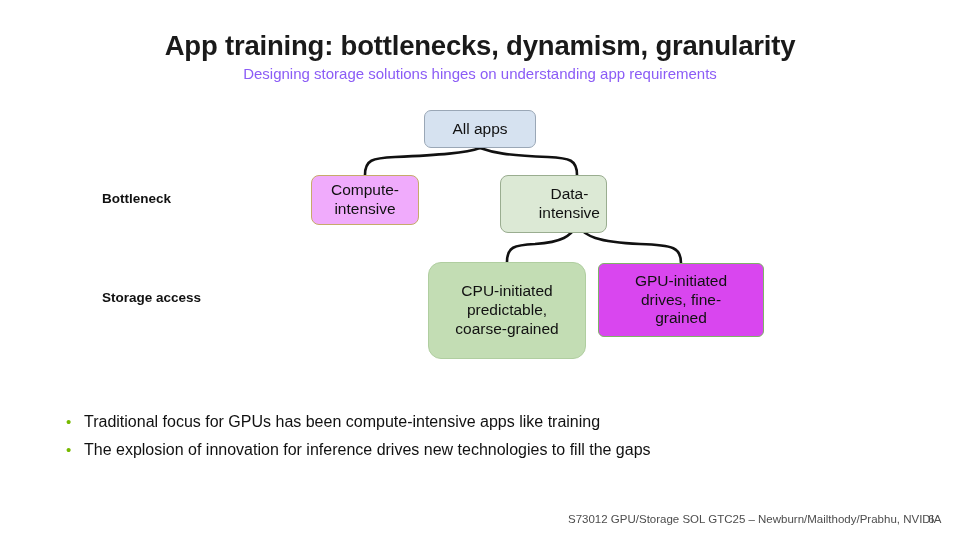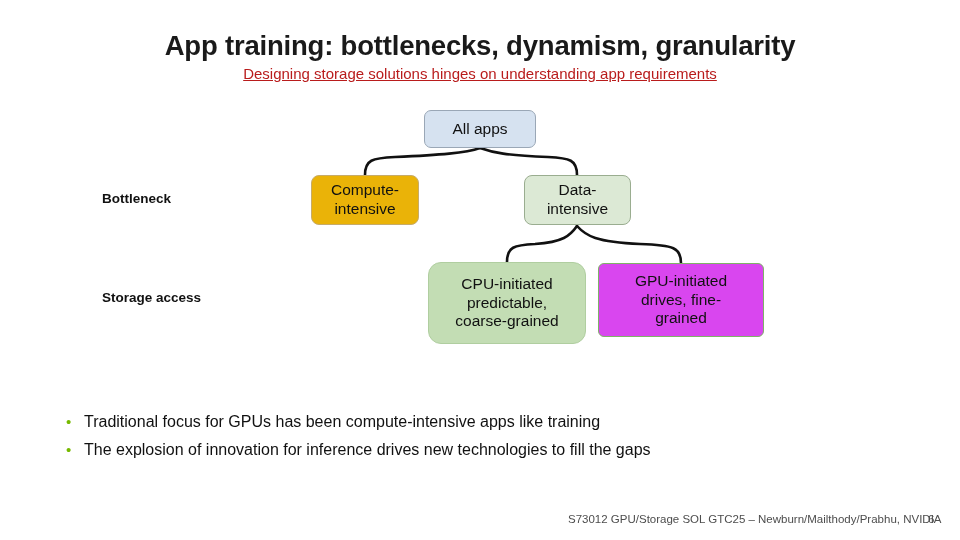--- a/index.html
+++ b/index.html
@@ -33,22 +33,21 @@
     color: #1a1a1a;
     letter-spacing: -0.2px;
   }
   .subtitle {
     position: absolute;
     left: 0;
     top: 65px;
     width: 960px;
     text-align: center;
     font-size: 15px;
-    color: #b91c1c;
-    text-decoration: underline;
+    color: #8b5cf6;
   }
 
   
   .row-label {
     position: absolute;
     font-size: 13.5px;
     font-weight: bold;
     color: #111111;
     white-space: nowrap;
     padding-left: 12px;
@@ -85,32 +84,33 @@
     padding: 6px 6px;
   }
   #node-all-apps {
     left: 424px; top: 110px; width: 112px; height: 38px;
     background: #d6e2f0;
     border: 1px solid #9aa7b6;
     border-radius: 7px;
   }
   #node-compute {
     left: 311px; top: 175px; width: 108px; height: 50px;
-    background: #eab308;
+    background: #f0abfc;
     border: 1px solid #c6ab6a;
     border-radius: 8px;
   }
   #node-data {
-    left: 524px; top: 175px; width: 107px; height: 50px;
+    left: 500px; top: 175px; width: 107px; height: 58px;
     background: #dce9d5;
     border: 1px solid #9aad90;
     border-radius: 8px;
+    justify-content: flex-end;
   }
   #node-cpu {
-    left: 428px; top: 262px; width: 158px; height: 82px;
+    left: 428px; top: 262px; width: 158px; height: 97px;
     background: #c3ddb4;
     border: 1px solid #b0cea0;
     border-radius: 13px;
   }
   #node-gpu {
     left: 598px; top: 263px; width: 166px; height: 74px;
     background: #d946ef;
     border: 1px solid #7fb268;
     border-radius: 6px;
   }

